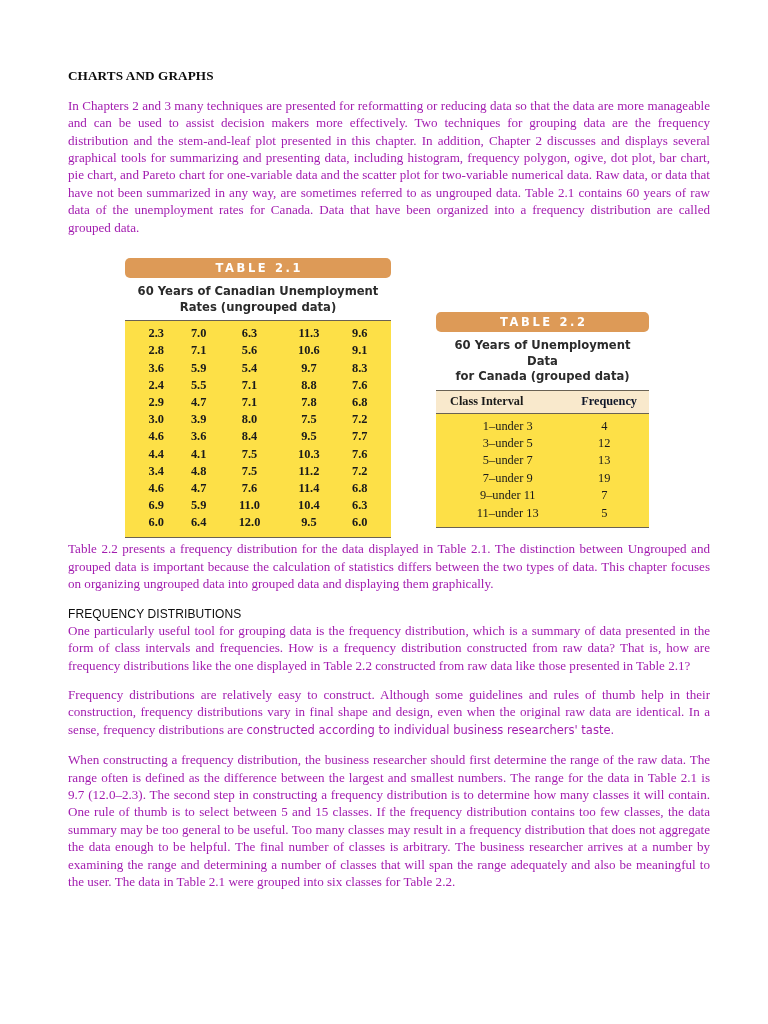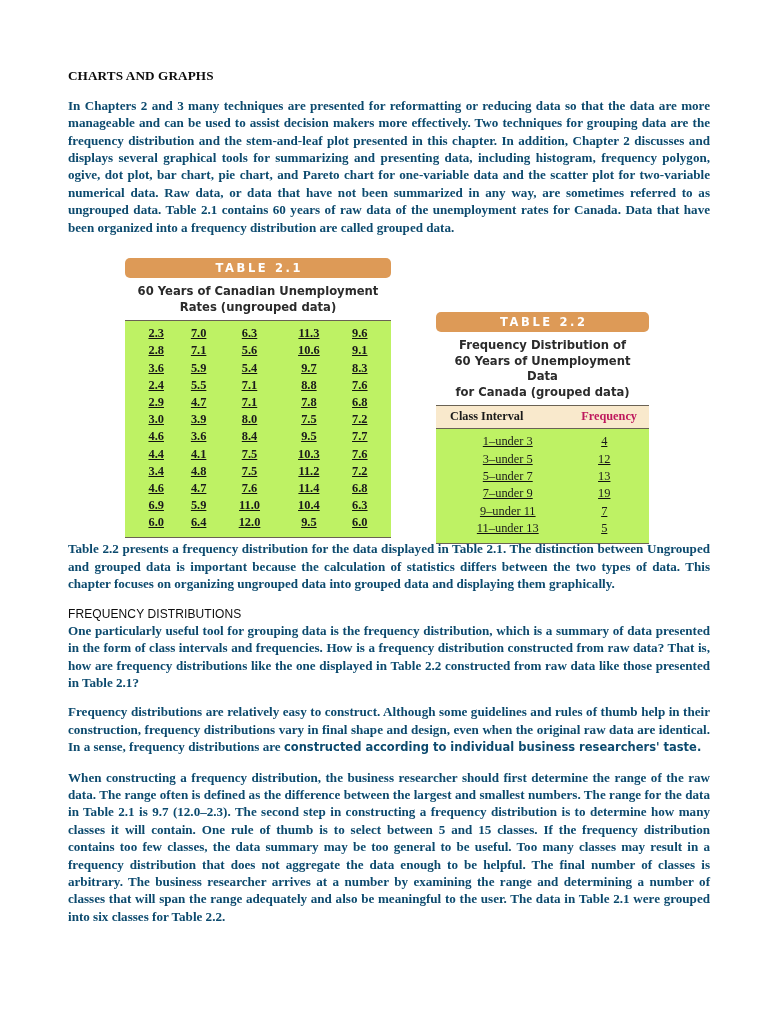--- a/index.html
+++ b/index.html
@@ -39,24 +39,23 @@
     letter-spacing: 0.1px;
     margin: 15px 0 0 0;
     line-height: 1.2;
     color: #0d0d0d;
   }
   p.body-text {
     font-size: 13.1px;
     line-height: 17.4px;
     text-align: justify;
     margin: 0 0 12px 0;
-    color: #0c4a6e;
+    color: #a21caf;
     -webkit-hyphens: none;
     hyphens: none;
-    font-weight: bold;
   }
   .alt-run {
     font-family: "DejaVu Sans", sans-serif;
     font-size: 11.5px;
   }
 
   
   .tables-block {
     position: relative;
     height: 282px;
@@ -87,25 +86,24 @@
     font-family: "DejaVu Sans", sans-serif;
     font-weight: bold;
     font-size: 11.6px;
     line-height: 15.5px;
     color: #2b2b2b;
     text-align: center;
     padding: 6px 2px 5px 2px;
     background: #ffffff;
   }
   .tbl-body {
-    background: #bef264;
+    background: #fde047;
     border-top: 1.6px solid #6a6254;
     border-bottom: 1.6px solid #6a6254;
     padding: 4px 0 4px 0;
-    text-decoration: underline;
   }
   .tbl-21 .tbl-body { padding: 4px 10px 5px 10px; }
 
   table.grid {
     width: 100%;
     border-collapse: collapse;
     font-family: "Liberation Serif", "DejaVu Serif", serif;
     font-weight: bold;
     font-size: 12.4px;
     color: #1a1a1a;
@@ -133,21 +131,21 @@
     font-size: 12.3px;
     color: #1a1a1a;
     text-align: left;
     padding-left: 4px;
   }
   .tbl-22 .head-fq {
     flex: 1;
     font-family: "Liberation Serif", "DejaVu Serif", serif;
     font-weight: bold;
     font-size: 12.3px;
-    color: #be185d;
+    color: #0f172a;
     text-align: right;
     padding-right: 2px;
   }
   .tbl-22 .tbl-body {
     border-top: none;
     padding: 4px 10px 5px 10px;
   }
   table.fq {
     width: 100%;
     border-collapse: collapse;
@@ -267,21 +265,20 @@
                 <td>6.0</td>
               </tr>
             </tbody>
         </table>
       </div>
     </div>
 
     <div class="tbl tbl-22">
       <div class="banner">TABLE 2.2</div>
       <div class="tbl-caption">
-        <div>Frequency Distribution of</div>
         <div>60 Years of Unemployment Data</div>
         <div>for Canada (grouped data)</div>
       </div>
       <div class="head-row">
         <div class="head-ci">Class Interval</div>
         <div class="head-fq">Frequency</div>
       </div>
       <div class="tbl-body">
         <table class="fq">
           <tbody>

